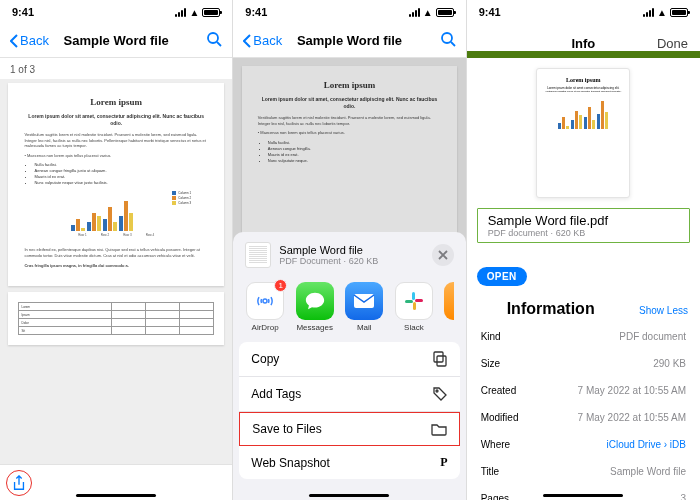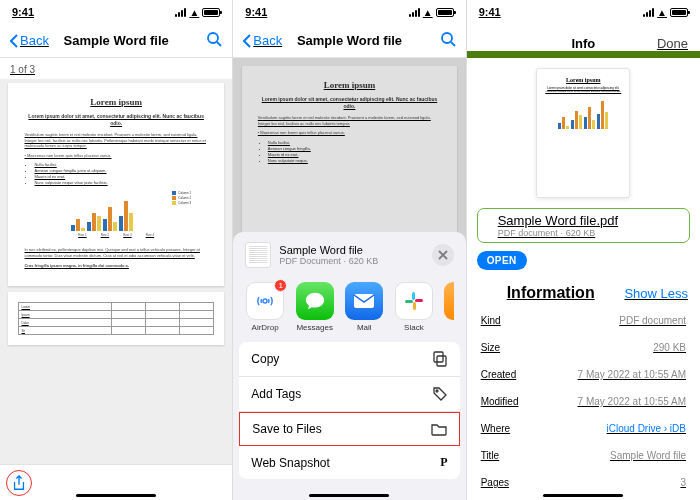--- a/index.html
+++ b/index.html
@@ -1,18 +1,18 @@
 <!DOCTYPE html>
 <html><head>
 <meta charset="utf-8">
 <style>
   * { box-sizing: border-box; margin: 0; padding: 0; }
   body { font-family: -apple-system, "Helvetica Neue", Arial, sans-serif; background: #fff; }
   .wrap { display: flex; width: 700px; height: 500px; }
-  .screen { position: relative; width: 233.33px; height: 500px; border-right: 1px solid #ddd; background: #f2f2f7; overflow: hidden; display: flex; flex-direction: column; text-decoration: underline; }
+  .screen { position: relative; width: 233.33px; height: 500px; border-right: 1px solid #ddd; background: #f2f2f7; overflow: hidden; display: flex; flex-direction: column; }
   .screen:last-child { border-right: none; }
   .status { height: 24px; display: flex; align-items: center; justify-content: space-between; padding: 0 12px; font-size: 11px; font-weight: 600; background: #fff; }
   .status .ind { display: flex; gap: 3px; align-items: center; }
   .bars { display: flex; gap: 1px; align-items: flex-end; }
   .bars span { width: 2px; background: #000; border-radius: 1px; }
   .wifi { font-size: 10px; }
   .batt { width: 18px; height: 9px; border: 1px solid #000; border-radius: 2px; position: relative; }
   .batt::after { content: ""; position: absolute; right: -3px; top: 2px; width: 2px; height: 3px; background: #000; border-radius: 0 1px 1px 0; }
   .batt i { display: block; width: 14px; height: 5px; background: #000; margin: 1px; border-radius: 1px; }
   .nav { height: 34px; display: flex; align-items: center; justify-content: space-between; padding: 0 10px; background: #fff; border-bottom: 1px solid #e2e2e2; }
@@ -69,27 +69,27 @@
   
   .nav3 { height: 34px; display: flex; align-items: flex-end; justify-content: space-between; padding: 0 12px; background: #fff; border-bottom: 7px solid #4d7c0f; }
   .nav3 .done { color: #404040; font-size: 13px; font-weight: 500; }
   .nav3 .title { font-size: 13px; font-weight: 600; position: absolute; left: 0; right: 0; text-align: center; pointer-events: none; }
   .info-body { flex: 1; background: #fff; overflow: auto; }
   .bigthumb { width: 94px; height: 130px; margin: 10px auto; background: #fff; border: 1px solid #e4e4e4; border-radius: 3px; box-shadow: 0 1px 4px rgba(0,0,0,.1); padding: 8px; font-size: 3px; position: relative; }
   .bigthumb h1 { text-align: center; font-family: Georgia, serif; font-size: 6px; margin-bottom: 3px; }
   .bigthumb .tchart { height: 30px; margin-top: 6px; display: flex; gap: 2px; align-items: flex-end; justify-content: center; }
   .bigthumb .tchart div { display: flex; gap: 1px; align-items: flex-end; }
   .bigthumb .tchart span { width: 3px; }
-  .filebox { margin: 6px 10px 0; border: 1.5px solid #6fb341; padding: 4px 20px; border-radius: 7px; }
+  .filebox { margin: 6px 10px 16px; border: 1.5px solid #6fb341; padding: 4px 10px; border-radius: 1px; }
   .filebox .fname { font-size: 13px; font-weight: 500; }
   .filebox .fsub { font-size: 9px; color: #8a8a8e; }
   .openbtn { display: inline-block; margin: 8px 10px 10px; background: #007aff; color: #fff; font-size: 10px; font-weight: 600; padding: 4px 10px; border-radius: 11px; letter-spacing: .4px; }
   .sechdr { display: flex; justify-content: space-between; align-items: baseline; padding: 4px 12px; }
   .sechdr .h { font-size: 16px; font-weight: 700; padding-left: 28px; }
-  .sechdr .link { font-size: 13px; color: #007aff; }
+  .sechdr .link { font-size: 10px; color: #007aff; }
   .infotbl { width: 100%; font-size: 10px; }
   .infotbl tr { border-bottom: 0.5px solid #ececec; }
   .infotbl td { padding: 7px 12px; }
   .infotbl td:first-child { color: #000; }
   .infotbl td:last-child { text-align: right; color: #8a8a8e; }
   .infotbl td.link { color: #007aff; }
 </style>
 </head>
 <body>
 

